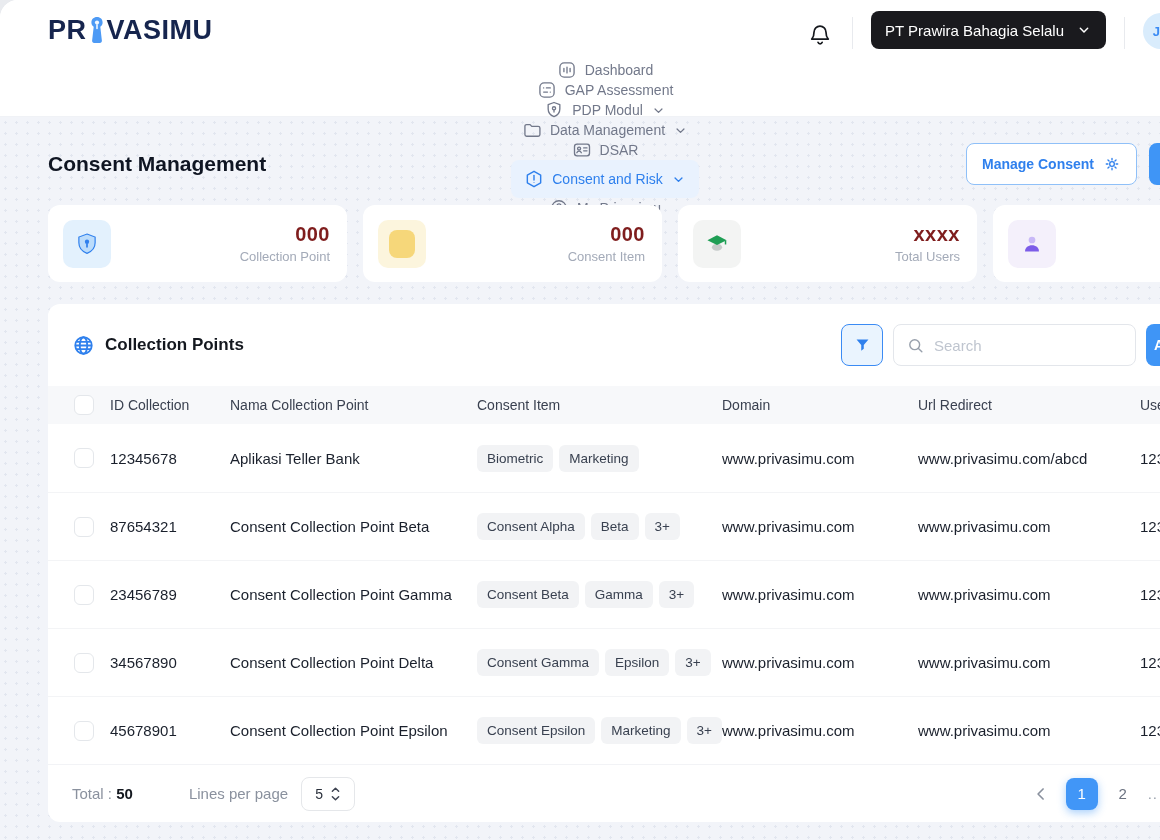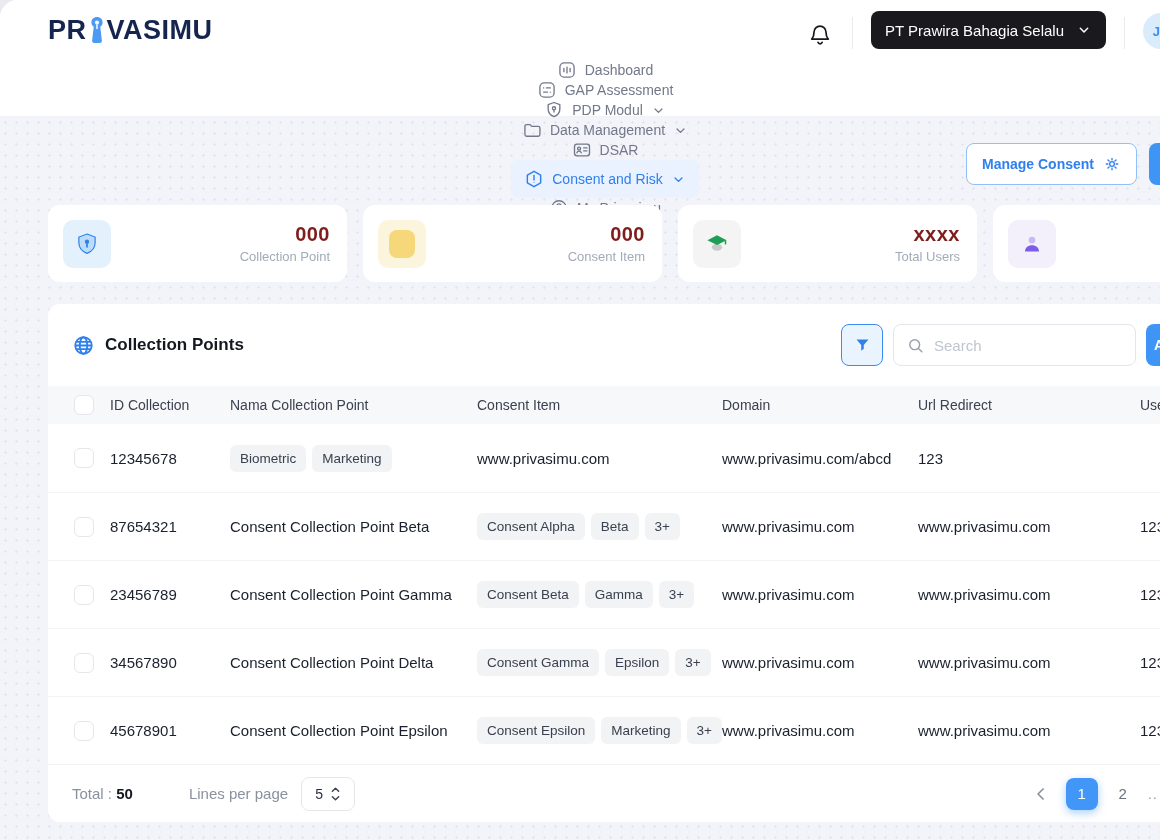--- a/index.html
+++ b/index.html
@@ -248,20 +248,21 @@
             <rect x="3.5" y="14" width="7.2" height="7.2" rx="1.6"></rect>
             <path d="M14 15.6h7.2M14 19.4h7.2"></path>
           </svg>
         </span>
     </button>
   </div>
 
   <div class="main">
 
     <div class="title-row">
+      <h1 class="page-title">Consent Management</h1>
       <button class="manage-btn">
         <span>Manage Consent</span>
         <span style="display:flex">
             <svg width="18" height="18" viewBox="0 0 24 24" fill="none" stroke="currentColor" stroke-width="1.8" stroke-linecap="round">
               <circle cx="12" cy="12" r="3.1"></circle>
               <path d="M12 4.4v2.1M12 17.5v2.1M19.6 12h-2.1M6.5 12H4.4M17.4 6.6l-1.5 1.5M8.1 15.9l-1.5 1.5M17.4 17.4l-1.5-1.5M8.1 8.1L6.6 6.6"></path>
             </svg>
           </span>
       </button>
       <button class="blue-stub"></button>
@@ -359,20 +360,21 @@
         <div>Domain</div>
         <div>Url Redirect</div>
         <div>User</div>
       </div>
 
       <div class="grid-row trow">
         <div class="cb-cell">
             <div class="checkbox"></div>
           </div>
         <div>12345678</div>
+        <div>Aplikasi Teller Bank</div>
         <div class="tags">
           <span class="tag">Biometric</span>
           <span class="tag">Marketing</span>
         </div>
         <div>www.privasimu.com</div>
         <div>www.privasimu.com/abcd</div>
         <div>123</div>
       </div>
 
       <div class="grid-row trow">

